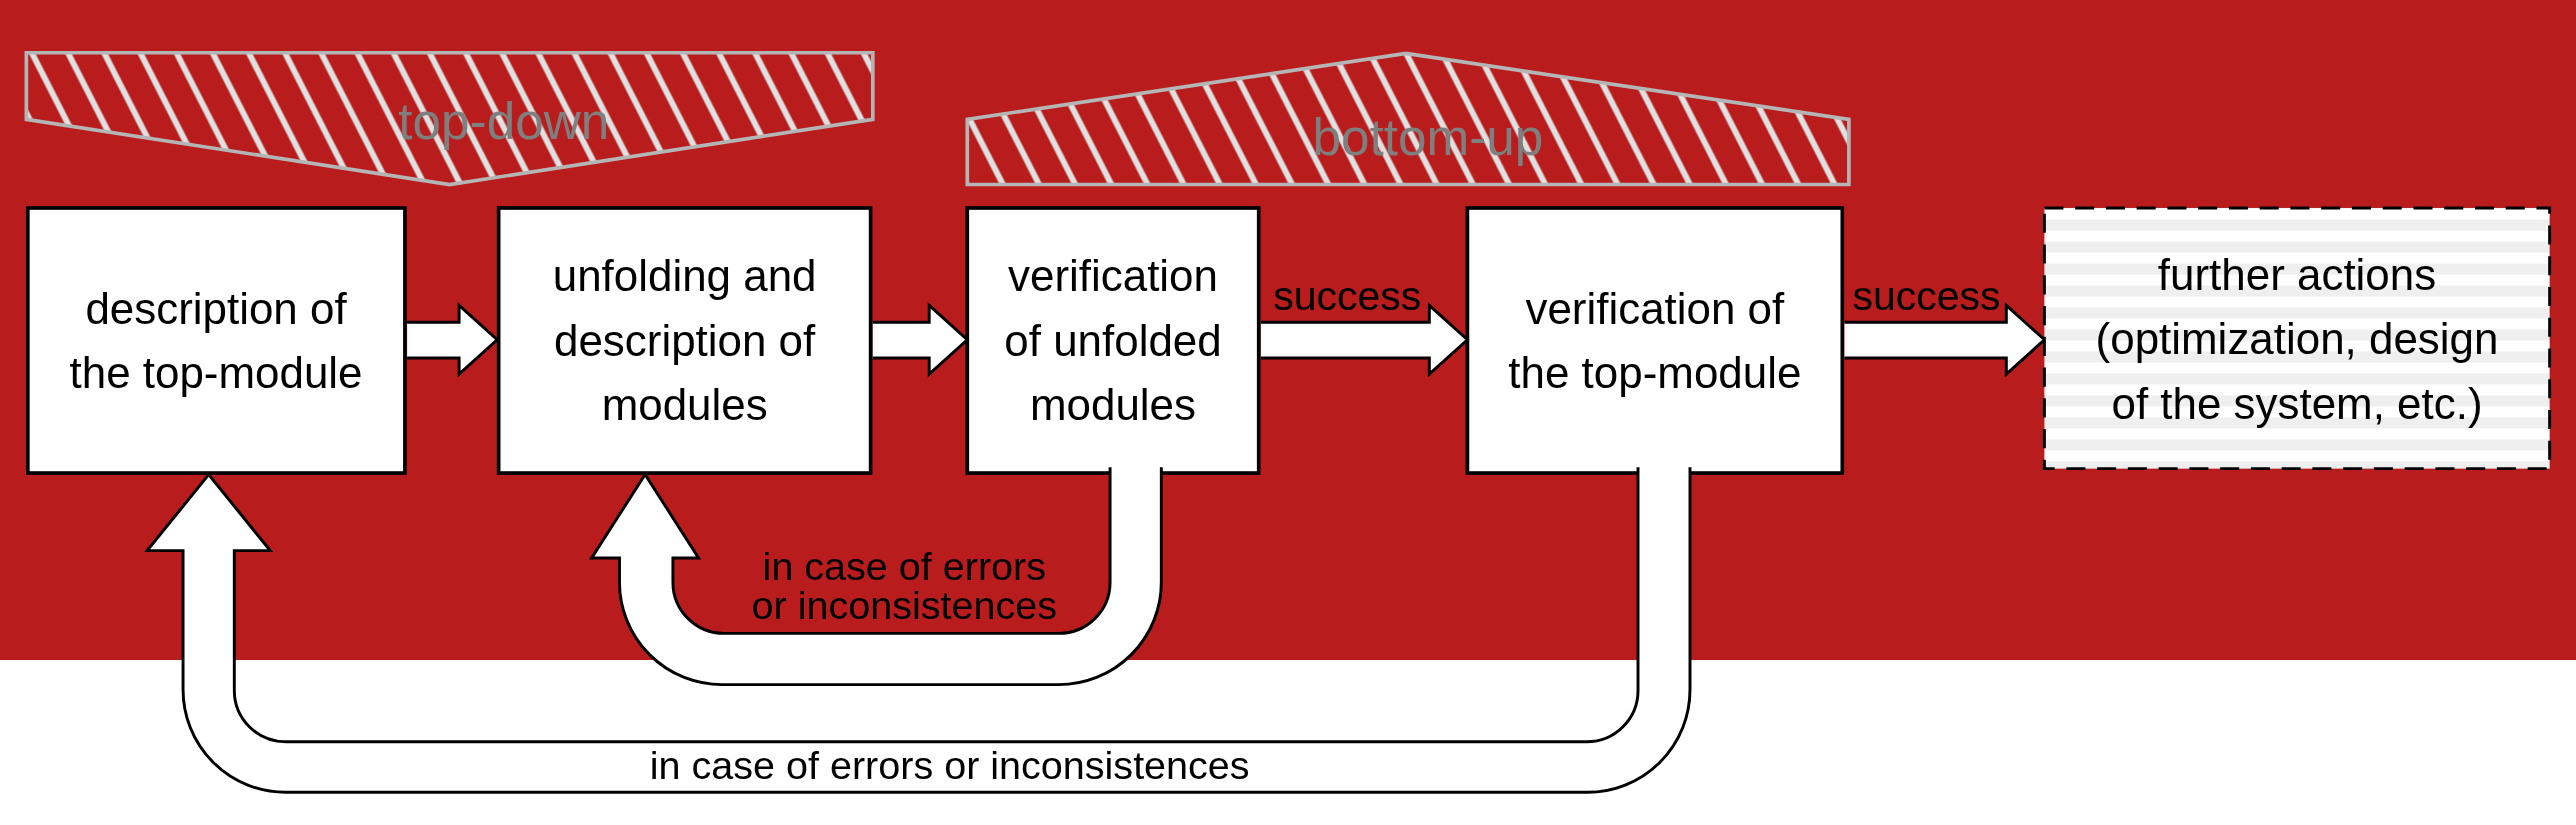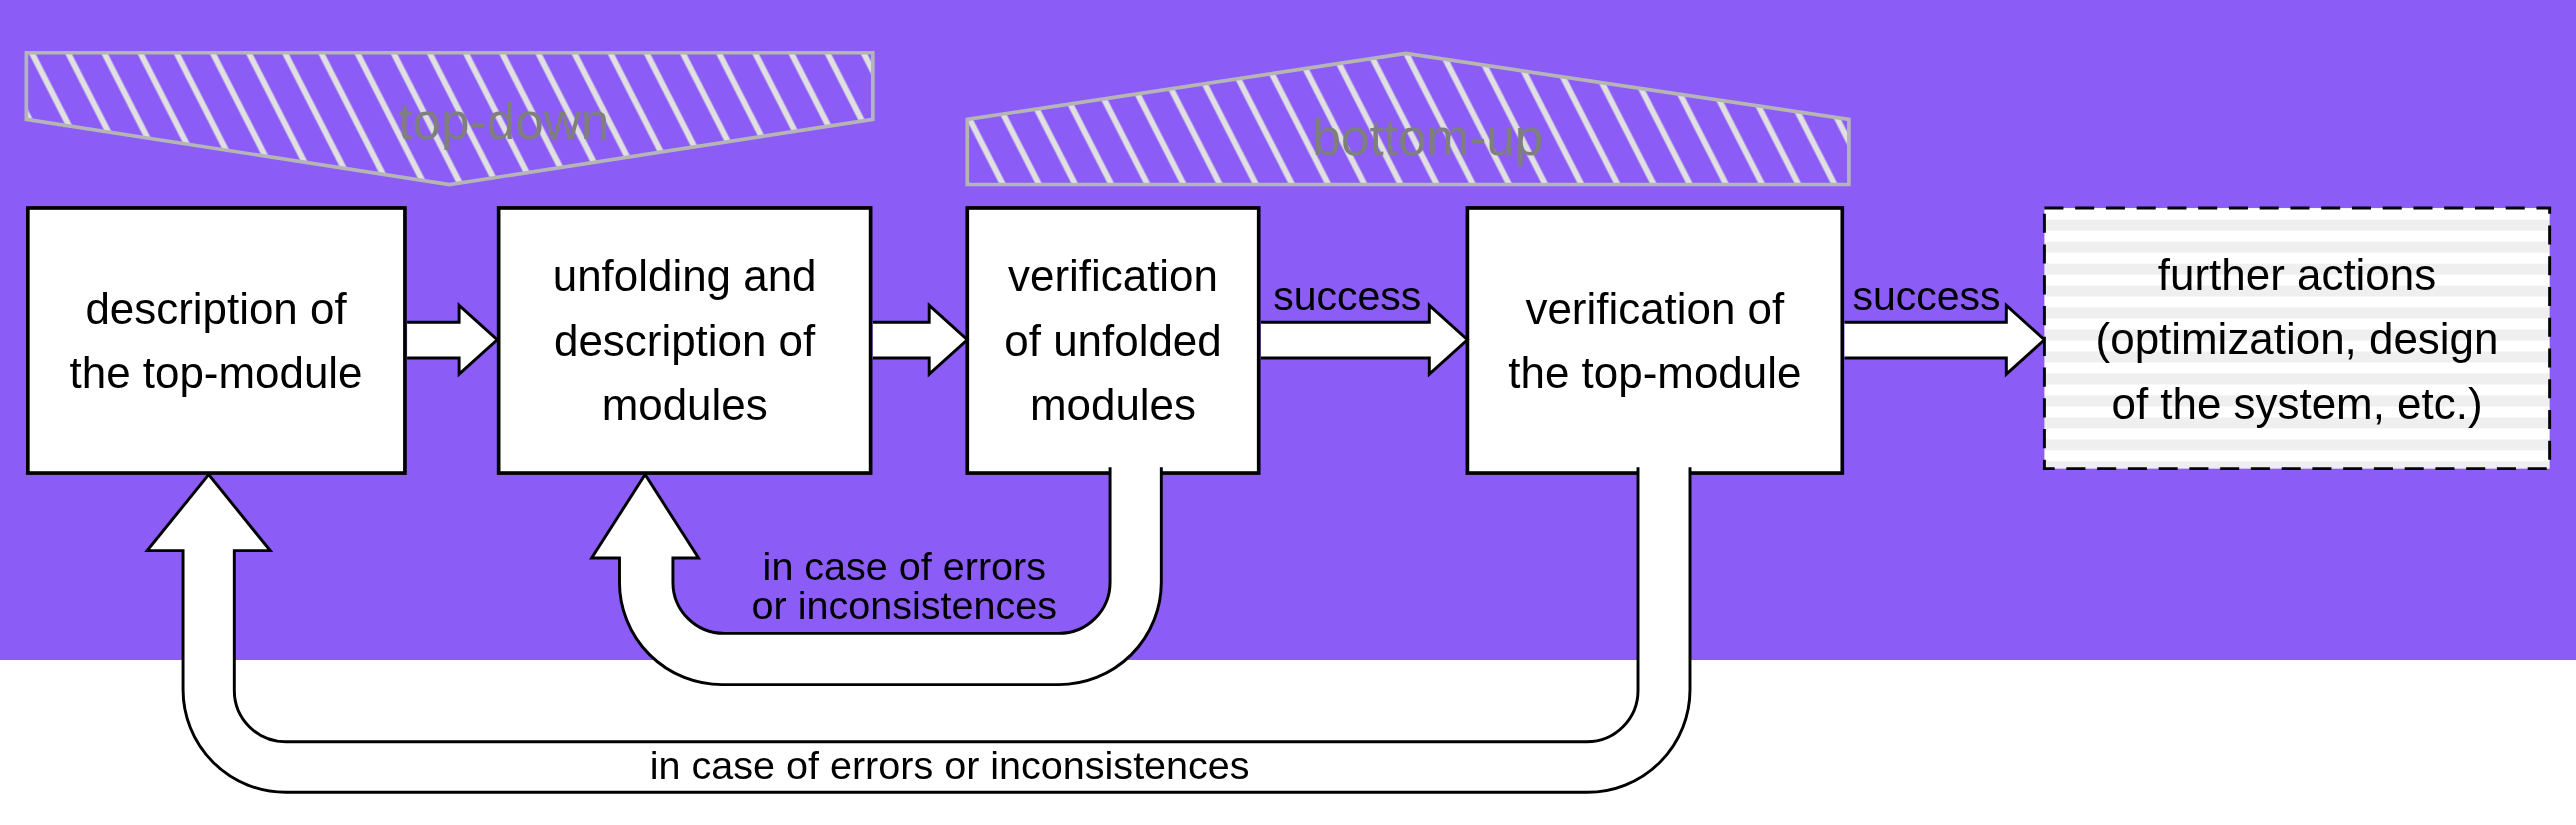--- a/index.html
+++ b/index.html
@@ -7,21 +7,21 @@
     padding: 0;
     background: #ffffff;
     width: 2576px;
     height: 826px;
     overflow: hidden;
   }
   .stage {
     position: relative;
     width: 2576px;
     height: 660px;
-    background: #8b5cf6;
+    background: #b91c1c;
   }
   svg { display: block; }
   text {
     font-family: "Liberation Sans", sans-serif;
     fill: #000000;
   }
   .box-line   { font-size: 60px; text-anchor: middle; }
   .small-lbl  { font-size: 54px; text-anchor: middle; }
   .success-lbl{ font-size: 56px; text-anchor: middle; }
   .banner-lbl { font-size: 70px; text-anchor: middle; fill: #7f7f7f; }

